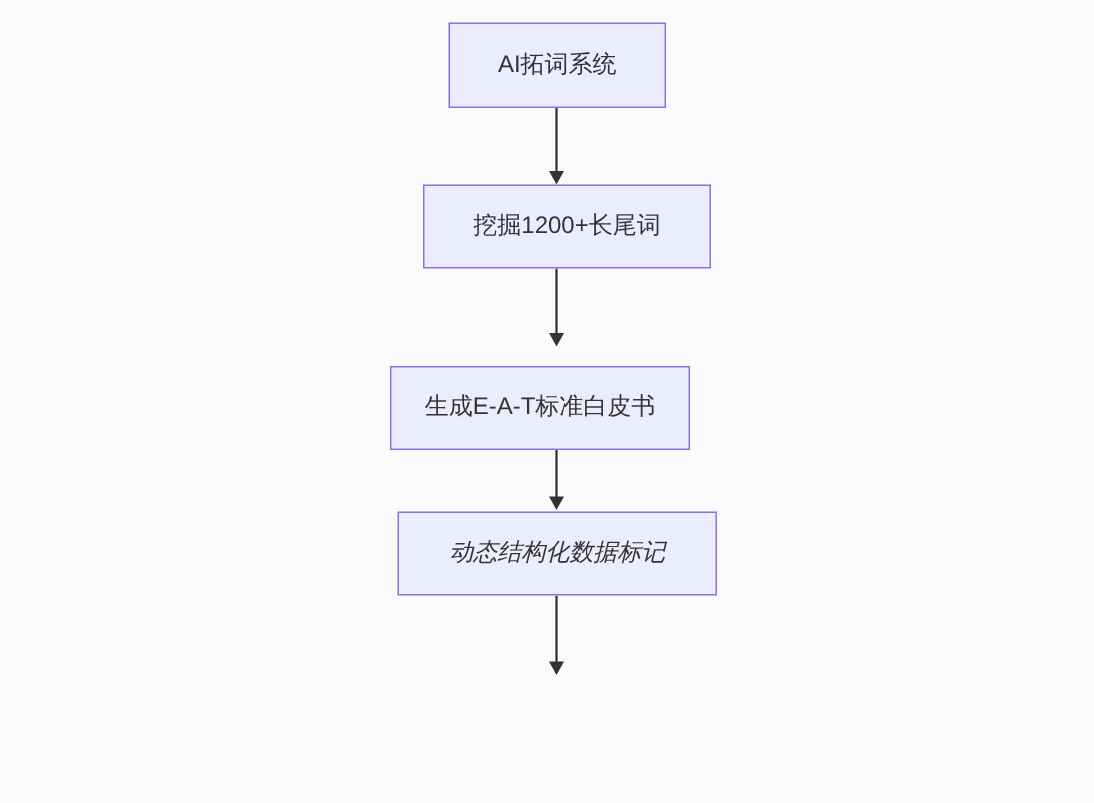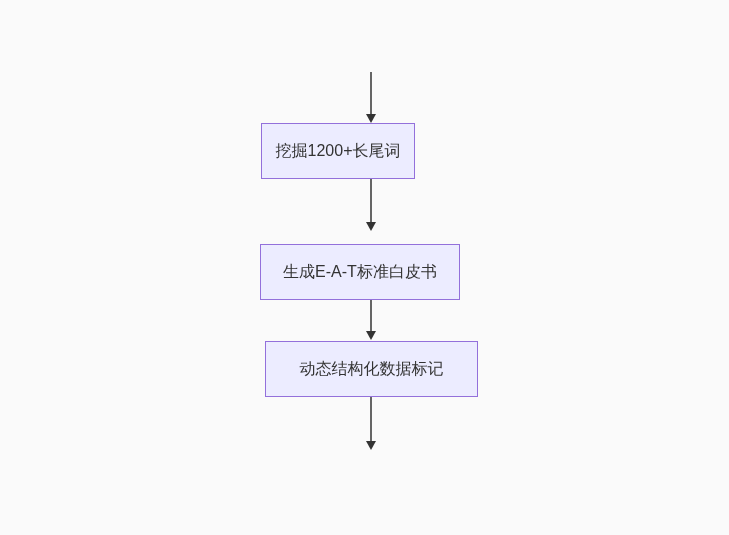--- a/index.html
+++ b/index.html
@@ -33,23 +33,23 @@
     border: 1px solid #9370DB;
     display: flex;
     align-items: center;
     justify-content: center;
     text-align: center;
     font-size: 16px;
     color: #333333;
     line-height: 1.2;
   }
   .node-1 { left: 299px; top: 15px;  width: 145px; height: 57px; }
-  .node-2 { left: 261px; top: 123px; width: 154px; height: 56px; }
+  .node-2 { left: 282px; top: 123px; width: 192px; height: 56px; }
   .node-3 { left: 260px; top: 244px; width: 200px; height: 56px; }
-  .node-4 { left: 265px; top: 341px; width: 213px; height: 56px; }
+  .node-4 { left: 265px; top: 341px; width: 213px; height: 56px; font-style: italic; }
   .node-5 { left: 255px; top: 451px; width: 233px; height: 56px; }
   .edge-line {
     stroke: #333333;
     stroke-width: 1.5;
     fill: none;
   }
   .edge-head {
     fill: #333333;
     stroke: none;
   }
@@ -71,20 +71,23 @@
     <g>
       <line class="edge-line" x1="371" y1="288" x2="371" y2="332"></line>
       <polygon class="edge-head" points="366,331 376,331 371,340"></polygon>
     </g>
     <g>
       <line class="edge-line" x1="371" y1="397" x2="371" y2="442"></line>
       <polygon class="edge-head" points="366,441 376,441 371,450"></polygon>
     </g>
   </svg>
 
+  <div class="node node-1">
+    <span>AI拓词系统</span>
+  </div>
 
   <div class="node node-2">
     <span>挖掘1200+长尾词</span>
   </div>
 
   <div class="node node-3">
     <span>生成E-A-T标准白皮书</span>
   </div>
 
   <div class="node node-4">

